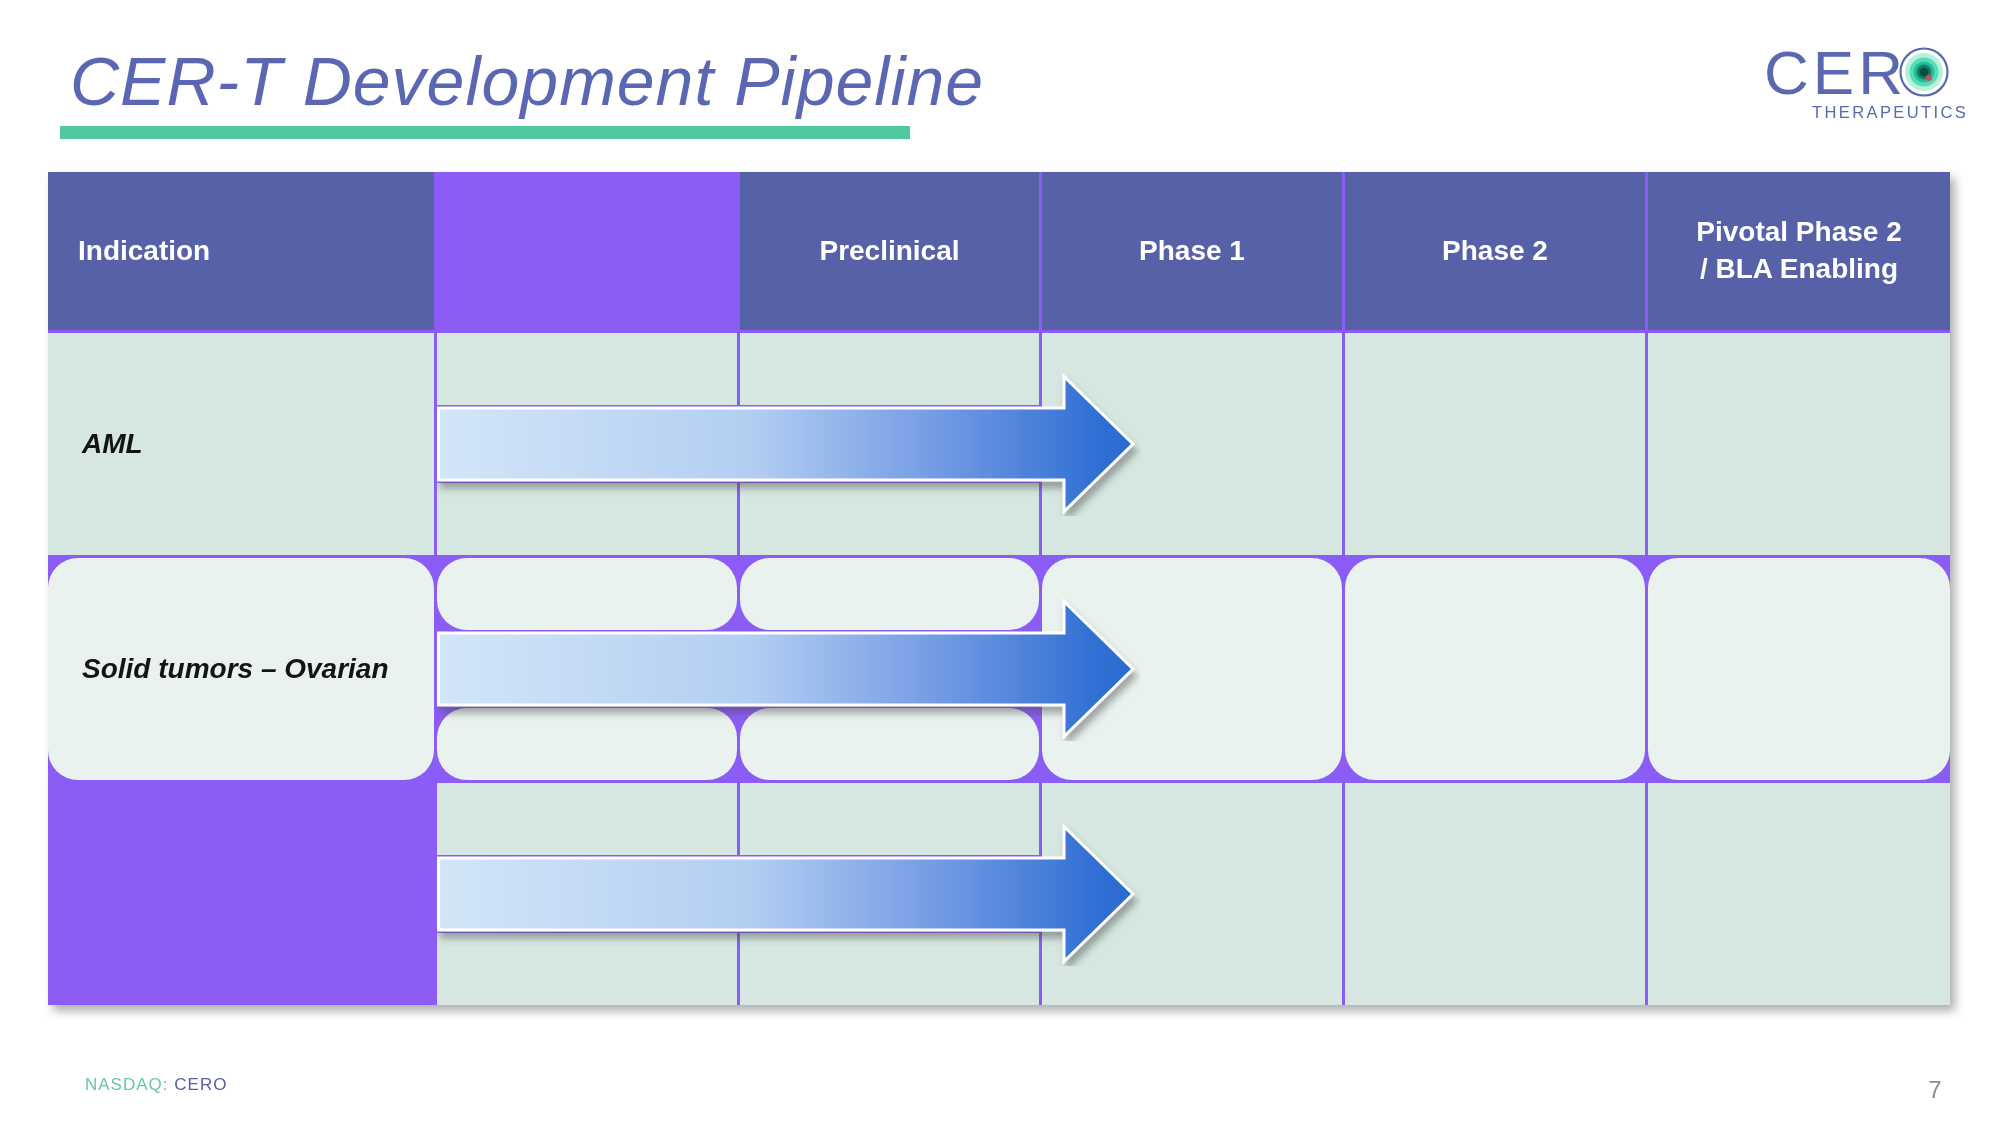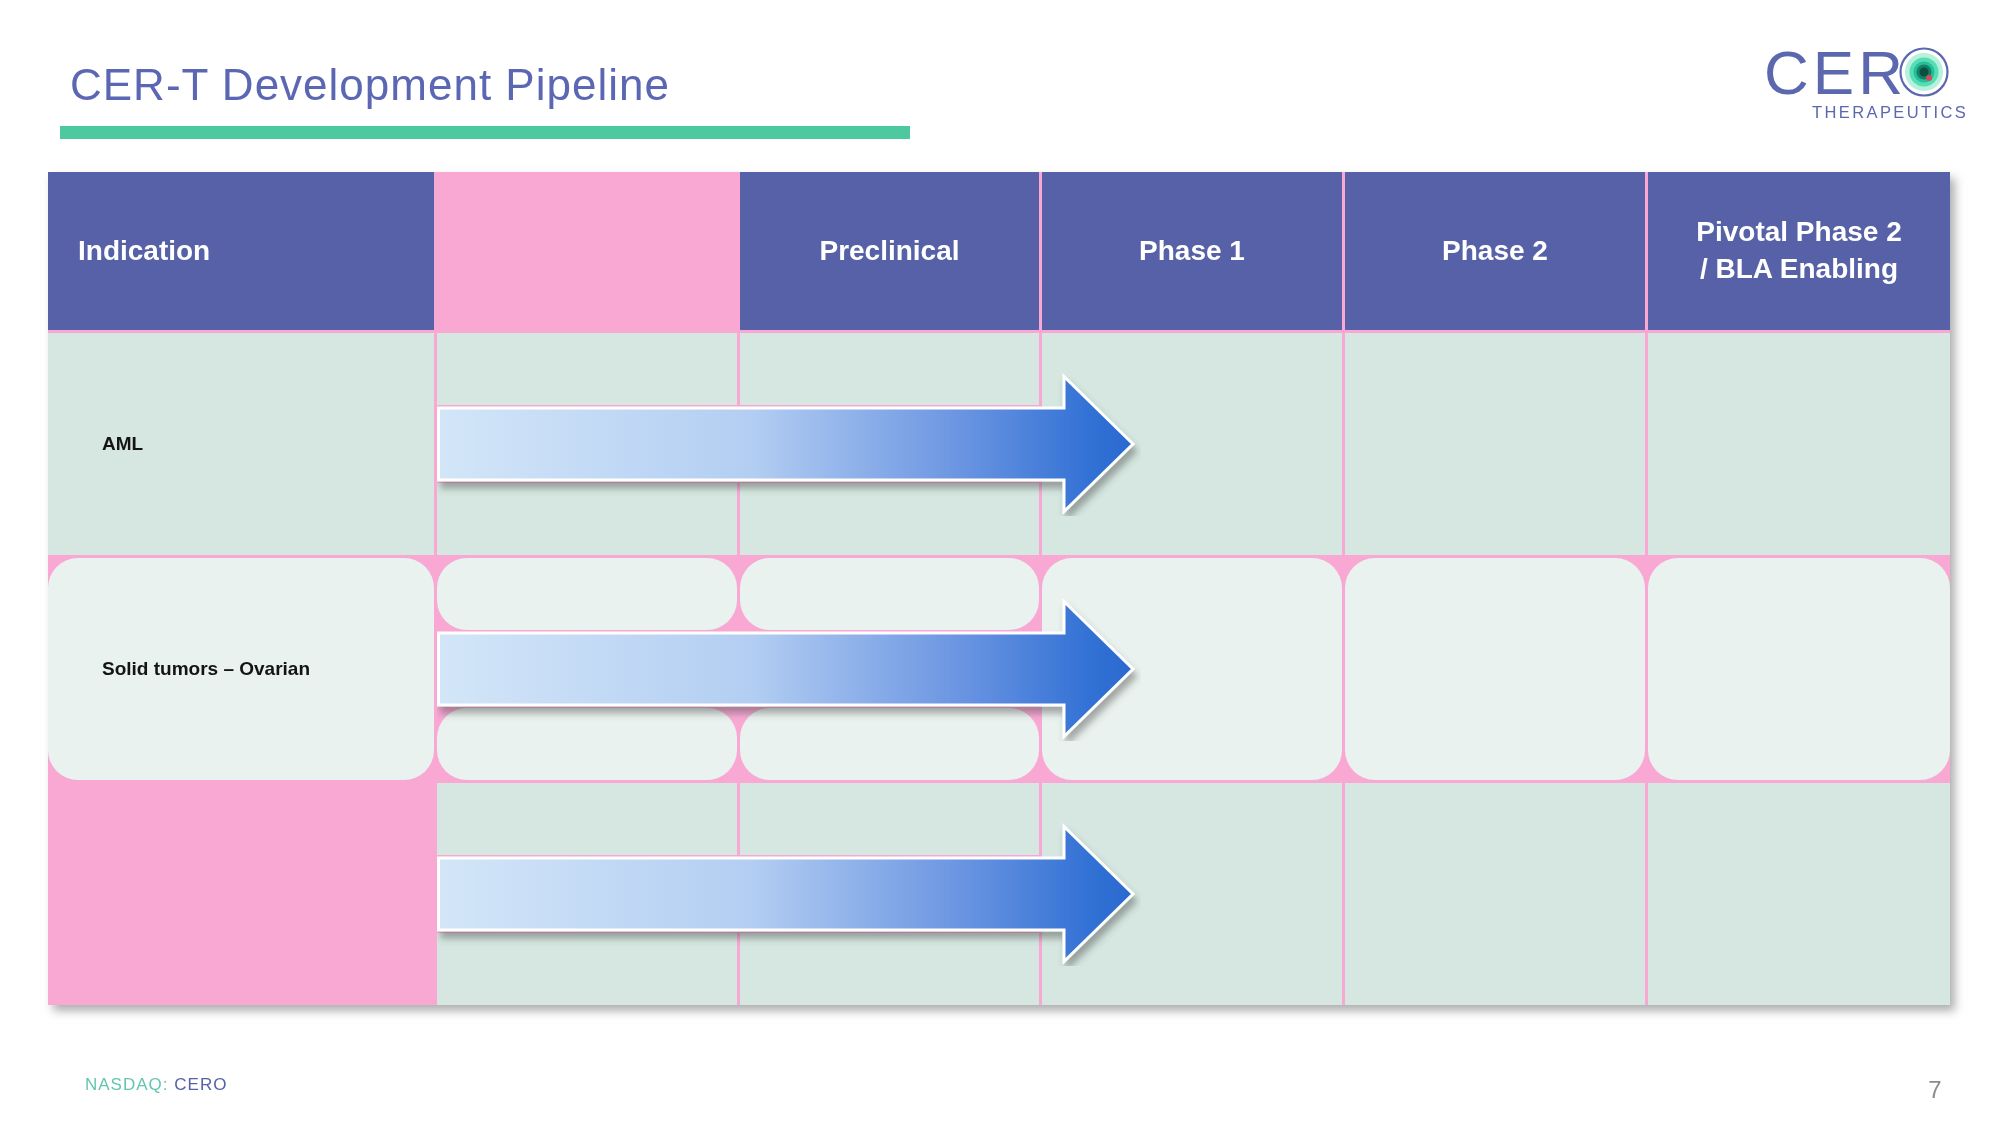--- a/index.html
+++ b/index.html
@@ -2,50 +2,51 @@
 <html><head>
 <meta charset="utf-8">
 <style>
   * { margin:0; padding:0; box-sizing:border-box; }
   html,body { background:#ffffff; }
   .slide {
     position:relative; width:2000px; height:1125px; background:#ffffff;
     font-family:"Liberation Sans", sans-serif; overflow:hidden;
   }
   .title {
-    position:absolute; left:70px; top:60px;
-    font-size:44px; font-weight:300; letter-spacing:1px;
+    position:absolute; left:70px; top:42px;
+    font-size:68px; font-weight:300; letter-spacing:1px;
     color:#5b67b2;
+    font-style:italic;
   }
   .accent-bar {
     position:absolute; left:60px; top:126px; width:850px; height:13px;
     background:#4ec89e;
   }
   .logo { position:absolute; left:1762px; top:28px; width:228px; height:98px; }
 
   .ptable {
     position:absolute; left:48px; top:172px; width:1902px; height:833px;
     display:grid;
     grid-template-columns:386px 300px 299px 300px 300px 302px;
     grid-template-rows:158px repeat(9,72px);
     gap:3px;
-    background:#f9a8d4;
+    background:#8b5cf6;
     box-shadow:5px 6px 9px rgba(110,110,110,0.55);
   }
   .hcell {
     background:#5661a8; color:#ffffff; font-weight:bold; font-size:28px;
     display:flex; align-items:center; justify-content:center; text-align:center;
     line-height:1.32; white-space:pre-line;
   }
   .hcell.first { justify-content:flex-start; padding-left:30px; text-align:left; }
   .cell-dark  { background:#d5e7e0; }
   .cell-light { background:#e9f2ee;border-radius:30px; }
   .ind-cell {
     display:flex; align-items:center; justify-content:flex-start;
-    padding-left:54px; font-weight:bold; font-size:19px; color:#141414;
+    padding-left:34px; font-weight:bold; font-size:28px; color:#141414;font-style:italic;
   }
   .arrow { position:absolute; left:437px; }
   .footer {
     position:absolute; left:85px; top:1075px; font-size:17px;
     letter-spacing:1px; font-weight:400;
   }
   .footer .exchange { color:#65c6ae; }
   .footer .ticker   { color:#5561a9; }
   .page-num {
     position:absolute; left:1905px; top:1076px; width:60px; text-align:center;

